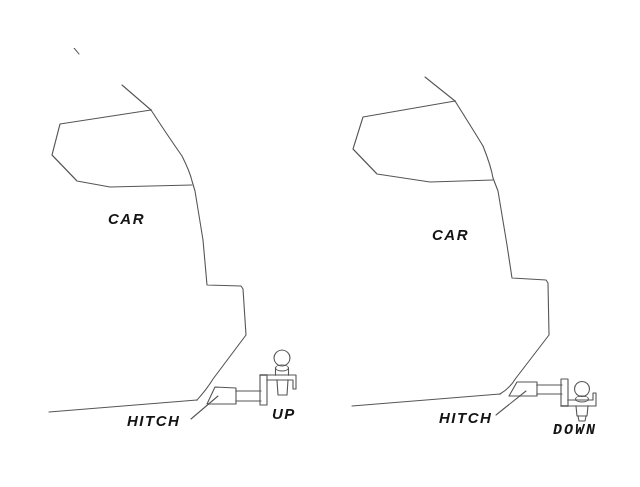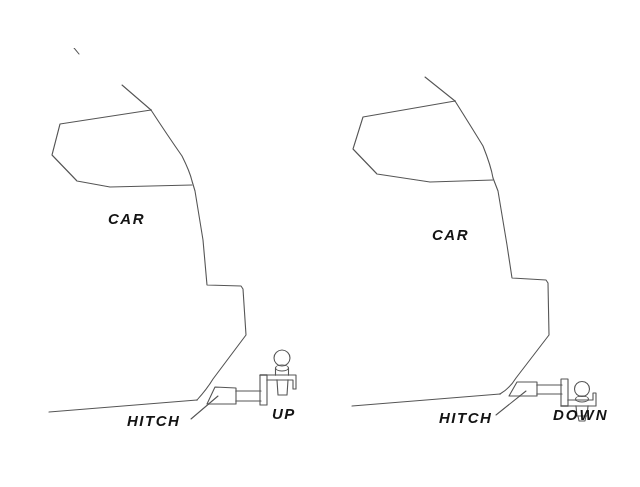--- a/index.html
+++ b/index.html
@@ -83,15 +83,15 @@
   <div class="diagram-label" style="left:108px; top:162px;">CAR</div>
 
   <div class="diagram-label" style="left:127px; top:364px;">HITCH</div>
 
   <div class="diagram-label" style="left:272px; top:357px;">UP</div>
 
   <div class="diagram-label" style="left:432px; top:178px;">CAR</div>
 
   <div class="diagram-label" style="left:439px; top:361px;">HITCH</div>
 
-  <div class="diagram-label" style="left:553px; top:358px; letter-spacing:2px;">DOWN</div>
+  <div class="diagram-label" style="left:553px; top:374px; letter-spacing:2px;font-family:Liberation Mono, monospace;">DOWN</div>
 
 </div>
 
 </body></html>

